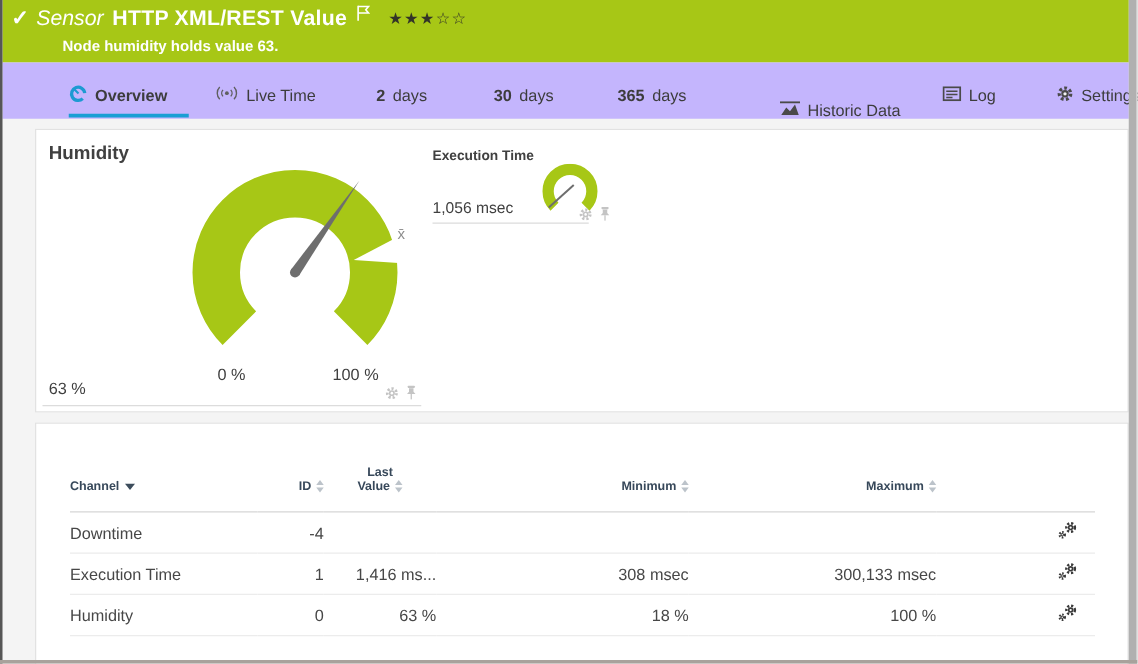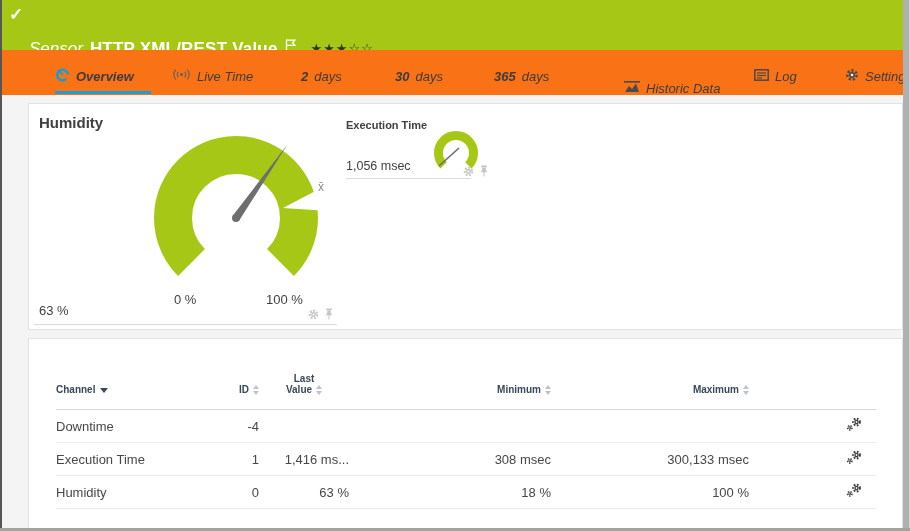--- a/index.html
+++ b/index.html
@@ -10,29 +10,29 @@
     -webkit-font-smoothing:antialiased;
   }
   
   .edge-left   { position:absolute; left:0; top:0; bottom:0; width:2px; background:#565656; z-index:50; }
   .edge-right  { position:absolute; right:0; top:0; bottom:0; width:7px; background:#b0b0b0; border-right:1px solid #d8d8d8; z-index:50; }
   .edge-bottom { position:absolute; left:0; right:0; bottom:0; height:3px; background:#a8a29c; z-index:51; }
 
   
   .hdr { position:absolute; left:2px; right:7px; top:0; height:50px; background:#a7c716; color:#fff; }
   .hdr .check { position:absolute; left:7px; top:4px; font-size:17px; font-weight:bold; }
-  .hdr .line1 { position:absolute; left:27px; top:5px; display:flex; align-items:center; gap:7px; white-space:nowrap;margin-top:34px; }
+  .hdr .line1 { position:absolute; left:27px; top:5px; display:flex; align-items:center; gap:7px; white-space:nowrap; }
   .hdr .type  { font-style:italic; font-size:17px; }
   .hdr .title { font-size:17px; font-weight:bold; letter-spacing:.2px; }
   .hdr .flag  { margin-top:-4px; }
   .hdr .stars { font-size:13px; letter-spacing:1px; color:#333428; margin-left:8px; margin-top:-2px; }
   .hdr .line2 { position:absolute; left:48px; top:30px; font-size:12px; font-weight:bold; }
 
   
-  .tabbar { position:absolute; left:2px; right:7px; top:50px; height:45px; background:#f97316;font-style:italic; }
+  .tabbar { position:absolute; left:2px; right:7px; top:50px; height:45px; background:#c4b5fd; }
   .tab { position:absolute; top:0; height:42px; display:flex; align-items:center; gap:6px;
          padding-top:10px; font-size:13px; color:#3c3c3c; cursor:pointer; white-space:nowrap; }
   .tab .num { font-weight:bold; }
   .tab-underline { position:absolute; left:53px; top:41px; width:96px; height:3px; background:#1a9fd4; }
   .t-overview { left:53px; font-weight:bold; }
   .t-live     { left:170px; }
   .t-2d       { left:299px; }
   .t-30d      { left:393px; }
   .t-365d     { left:492px; }
   .t-hist     { left:622px;margin-top:12px; }
@@ -97,20 +97,21 @@
     <span class="type">Sensor</span>
     <span class="title">HTTP XML/REST Value</span>
     <span class="flag">
       <svg width="11" height="13" viewBox="0 0 11 13" fill="none" stroke="#fff" stroke-width="1.3">
         <line x1="1.5" y1="0.5" x2="1.5" y2="12.5"></line>
           <path d="M1.5 1.2 H9.8 L7.6 3.8 9.8 6.4 H1.5"></path>
       </svg>
     </span>
     <span class="stars">★★★☆☆</span>
   </div>
+  <div class="line2">Node humidity holds value 63.</div>
 </div>
 
 <div class="tabbar">
   <div class="tab t-overview">
     <span>
       <svg width="15" height="15" viewBox="0 0 15 15">
           <path d="M11.2 11.9 A5.3 5.3 0 1 1 12.8 7.5" fill="none" stroke="#1d9ad2" stroke-width="2.6"></path>
           <line x1="7.8" y1="7.8" x2="4.4" y2="4.4" stroke="#1d9ad2" stroke-width="1.7"></line>
         </svg>
     </span>

